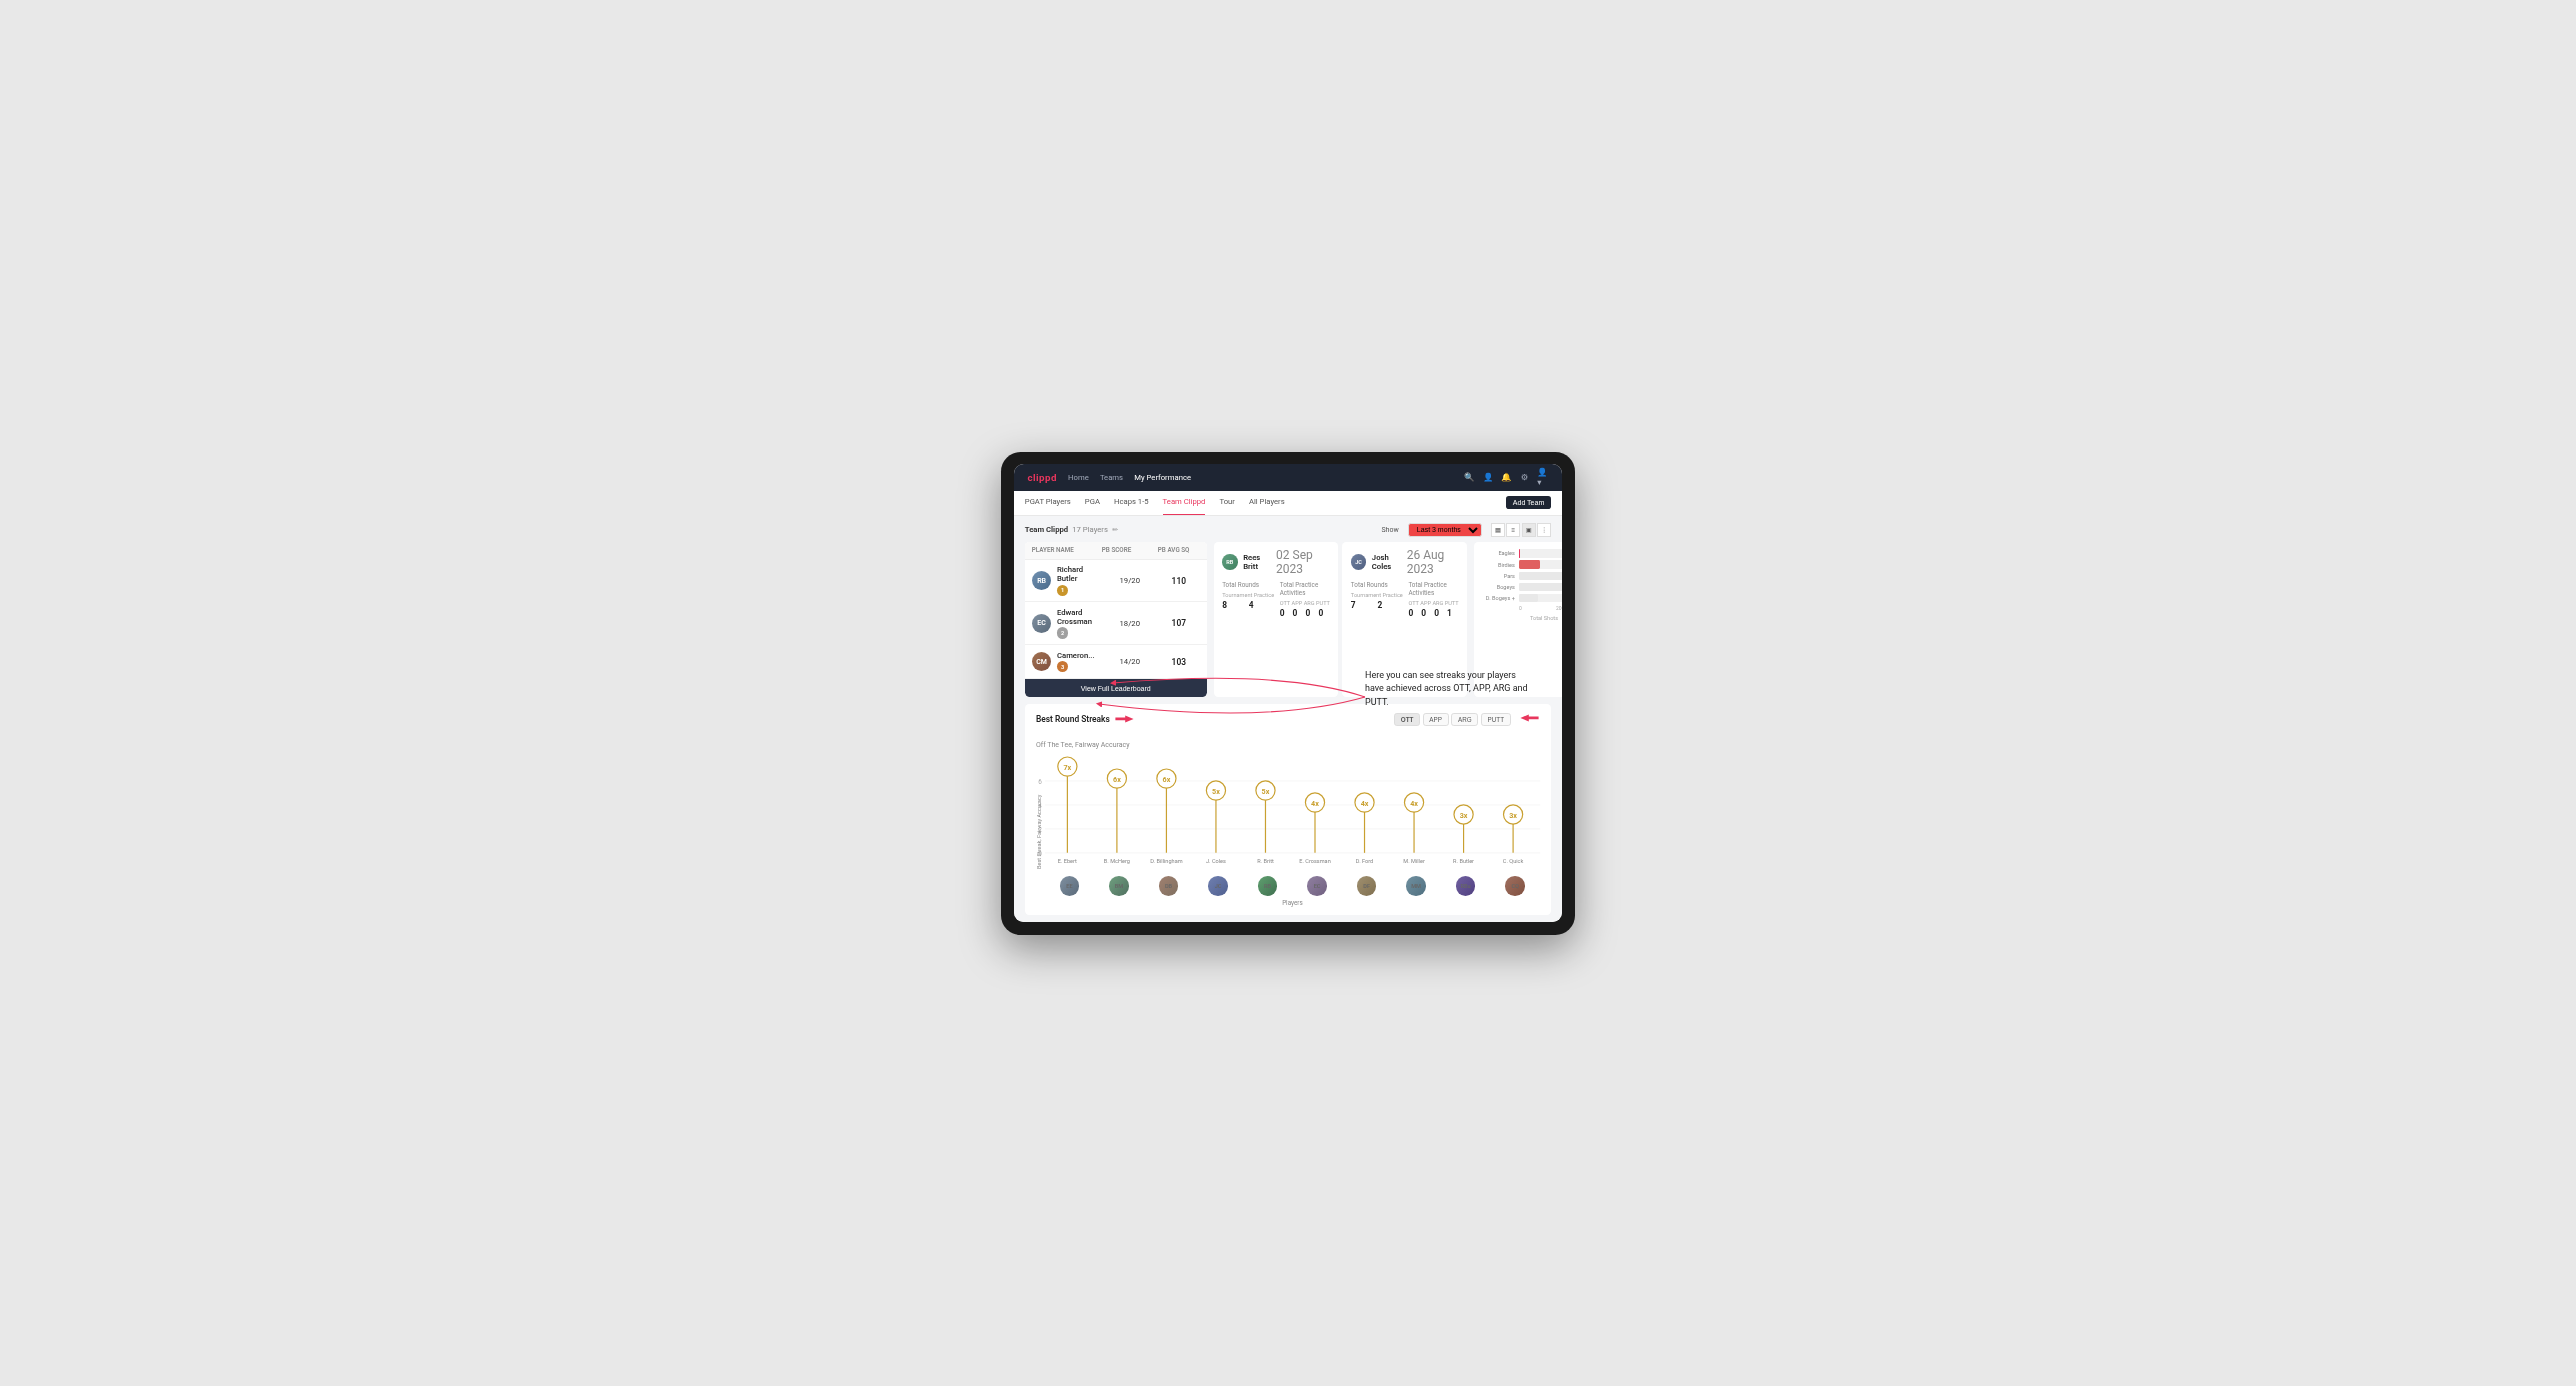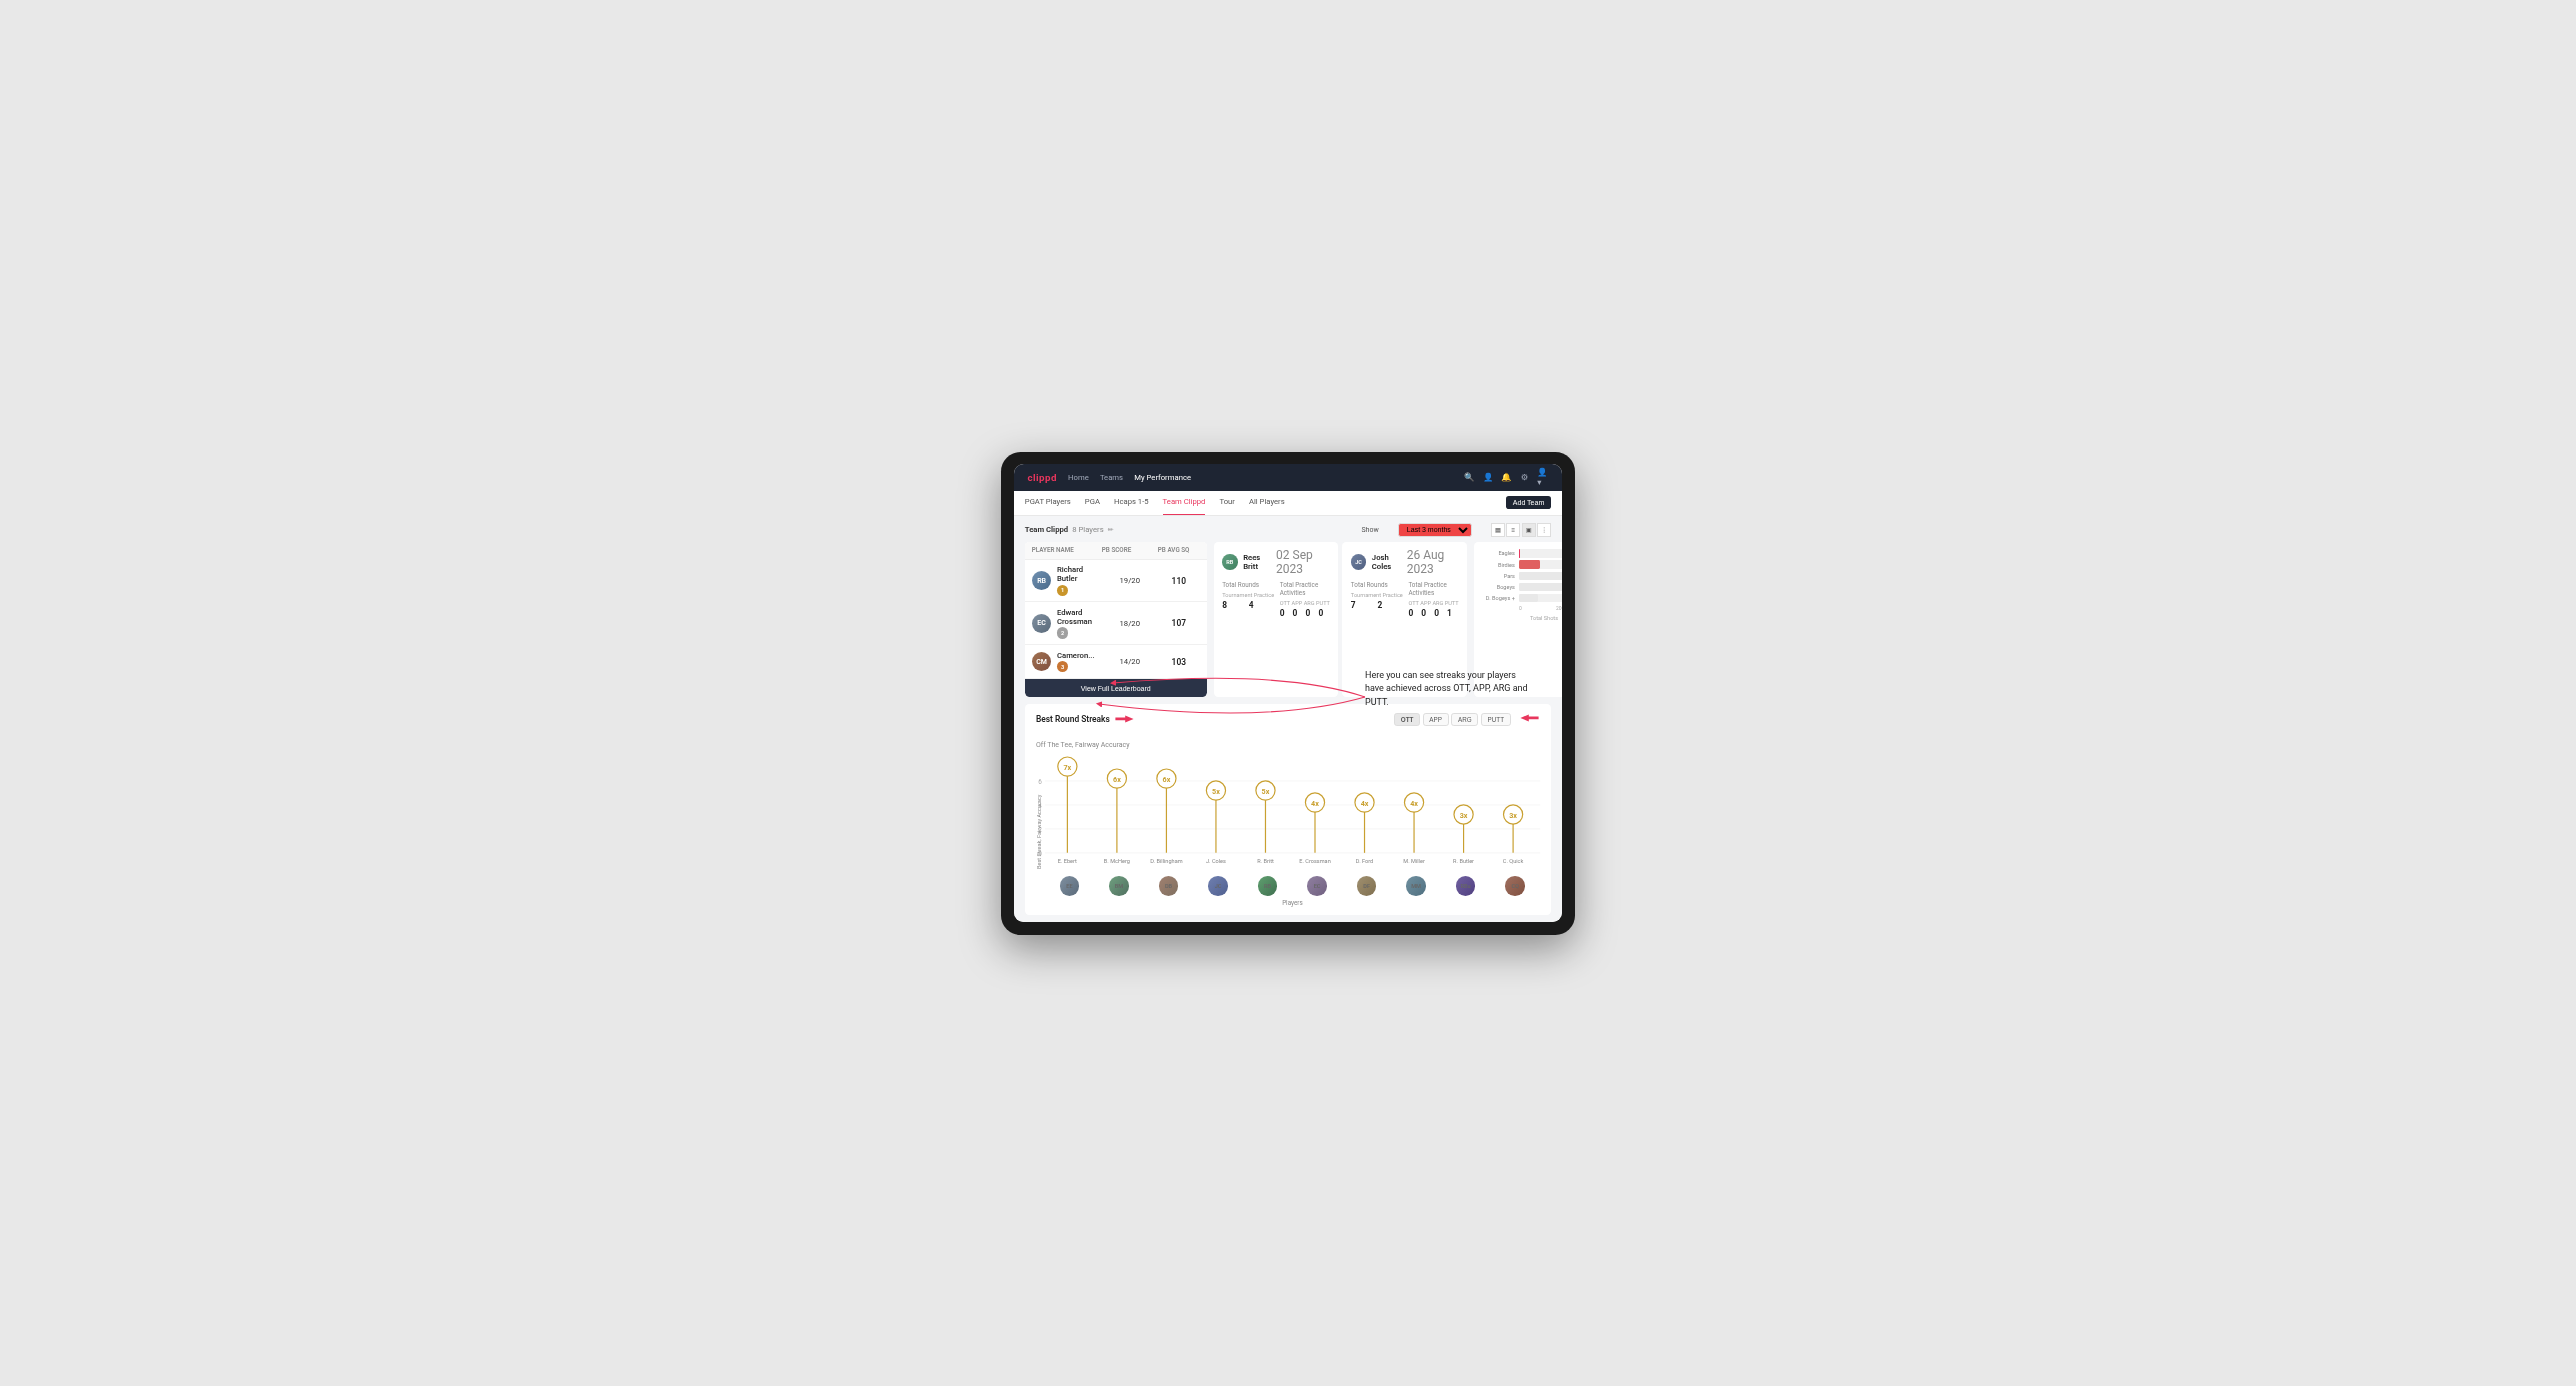--- a/index.html
+++ b/index.html
@@ -119,21 +119,21 @@
       color: #333;
       display: flex;
       align-items: center;
       gap: 4.2px;
     }
     .team-title span { color: #888; }
     .edit-icon { color: #888; font-size: 7px; cursor: pointer; }
     .show-controls {
       display: flex;
       align-items: center;
-      gap: 19px;
+      gap: 9px;
       font-size: 7px;
       color: #555;
     }
     .show-select {
       border: 0.7px solid #ddd;
       border-radius: 2.8px;
       padding: 1.4px 4.2px;
       font-size: 7px;
       background: #ef4444;
     }
@@ -447,21 +447,21 @@
         <span class="tab-item">Tour</span>
         <span class="tab-item">All Players</span>
         <button class="add-team-btn">Add Team</button>
       </div>
 
       <div class="main-content">
 
         <div class="team-header">
           <div class="team-title">
             <strong>Team Clippd</strong>
-            <span>8 Players</span>
+            <span>17 Players</span>
             <span class="edit-icon">✏</span>
           </div>
           <div class="show-controls">
             <span>Show</span>
             <select class="show-select">
               <option>Last 3 months</option>
               <option>Last 6 months</option>
               <option>Last year</option>
             </select>
             <div class="view-icons">

